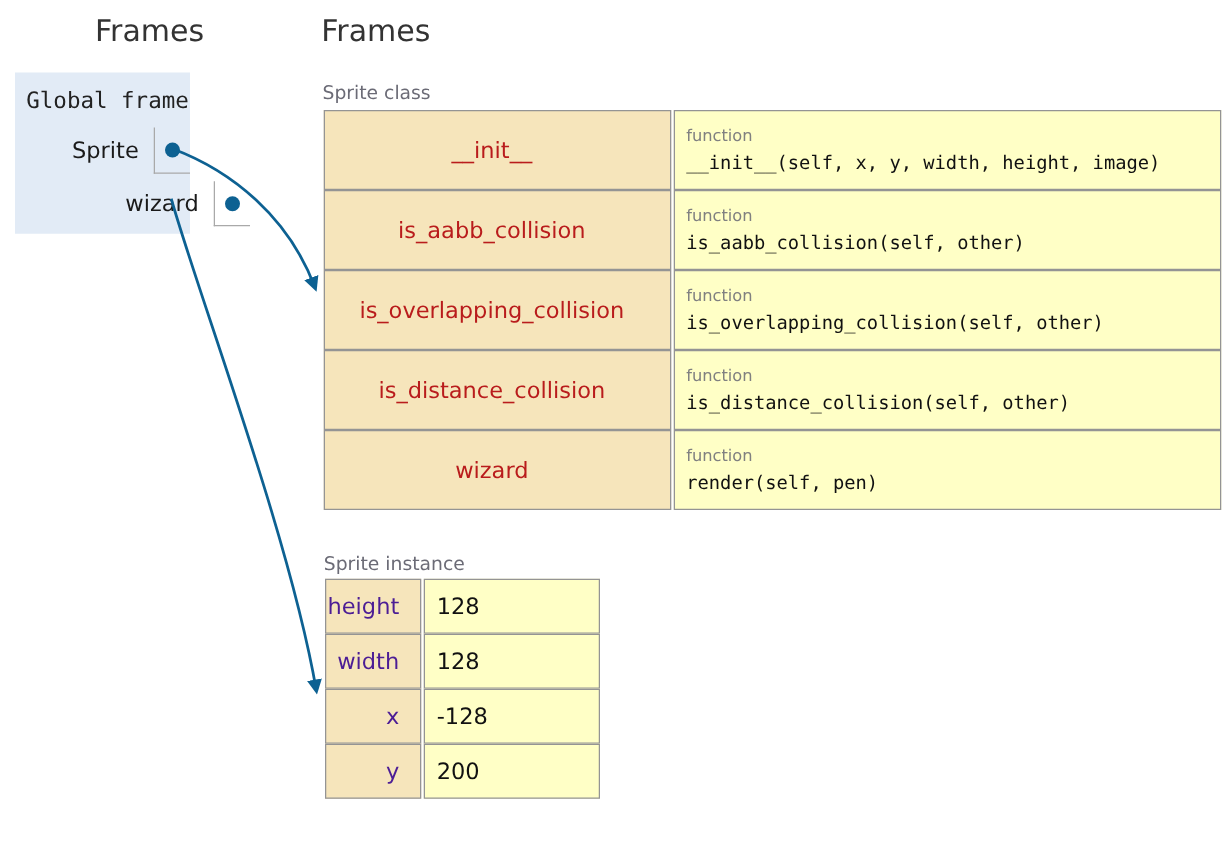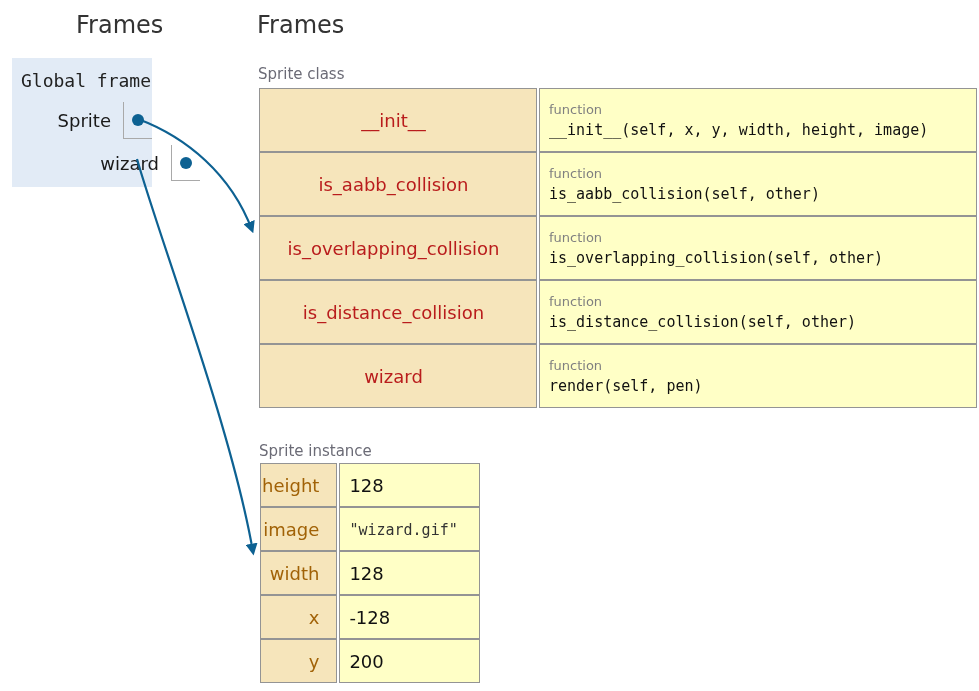--- a/index.html
+++ b/index.html
@@ -118,21 +118,21 @@
     white-space: nowrap;
   }
 
   td.instKey {
     width: 70px; height: 44px;
     background: var(--c-key_bg, #f6e5bb);
     text-align: right;
     vertical-align: middle;
     padding-right: 17px;
     font-size: 18px;
-    color: #a16207;
+    color: #4c1d95;
     white-space: nowrap;
   }
   td.instVal {
     width: 141px; height: 44px;
     background: var(--c-val_bg, #ffffc6);
     vertical-align: middle;
     padding-left: 9px;
     white-space: nowrap;
     margin-left: 32px;
   }
@@ -226,24 +226,20 @@
     </table>
 
   <div class="heap-label" id="instLabel">Sprite instance</div>
   <table class="objTbl" id="instTable">
       <tbody>
         <tr>
           <td class="instKey">height</td>
           <td class="instVal"><span class="numVal">128</span></td>
         </tr>
         <tr>
-          <td class="instKey">image</td>
-          <td class="instVal"><span class="strVal">"wizard.gif"</span></td>
-        </tr>
-        <tr>
           <td class="instKey">width</td>
           <td class="instVal"><span class="numVal">128</span></td>
         </tr>
         <tr>
           <td class="instKey">x</td>
           <td class="instVal"><span class="numVal">-128</span></td>
         </tr>
         <tr>
           <td class="instKey">y</td>
           <td class="instVal"><span class="numVal">200</span></td>

